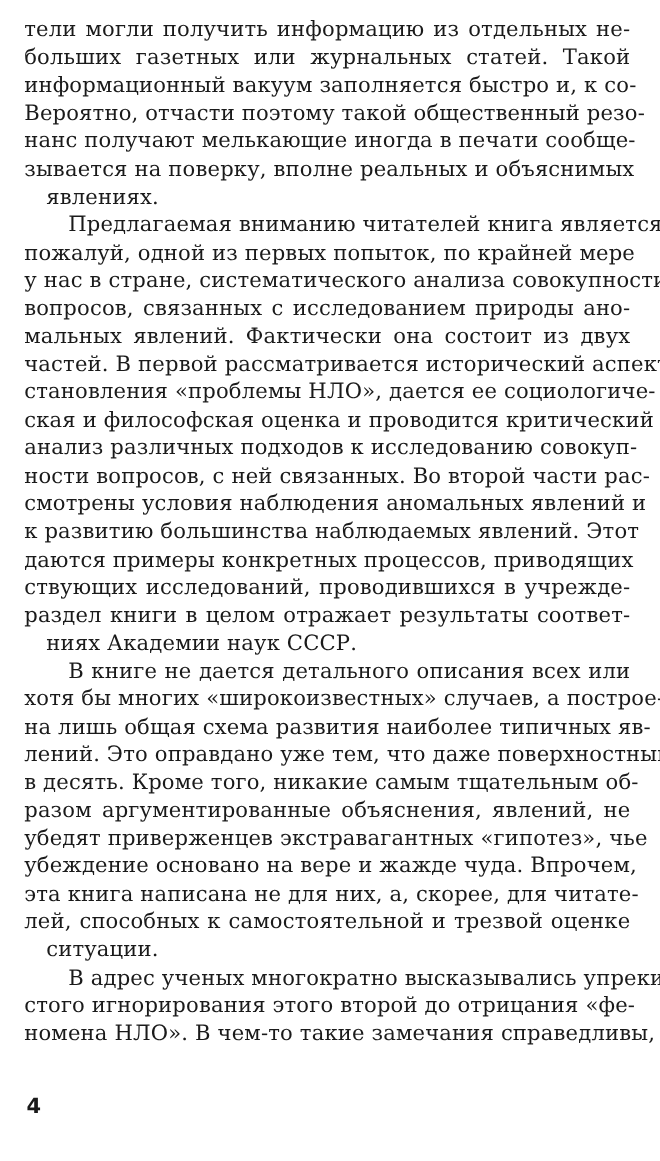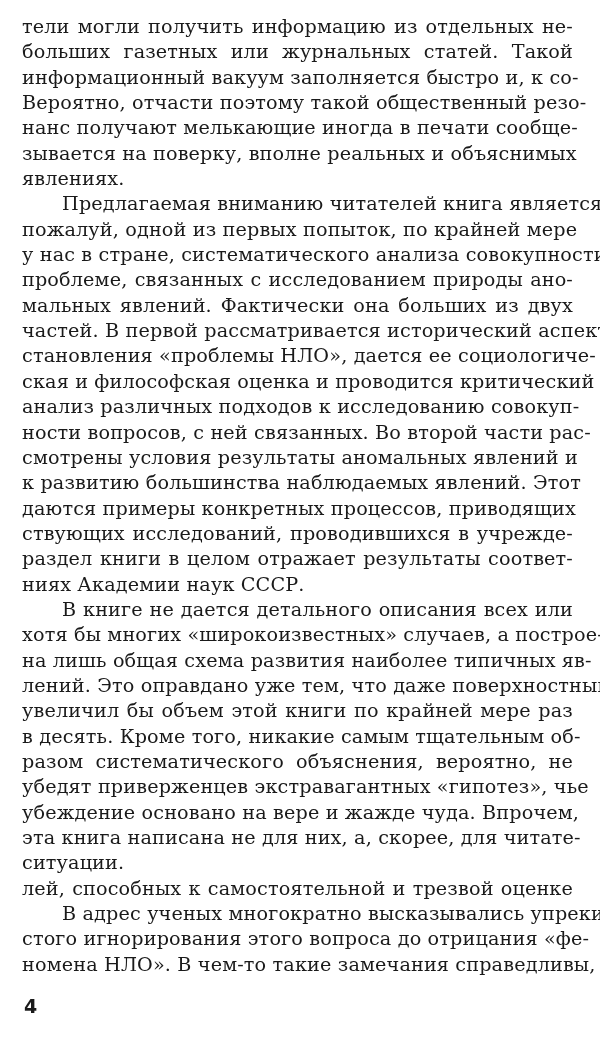--- a/index.html
+++ b/index.html
@@ -8,21 +8,21 @@
     position: absolute; left: 22px; top: 14px; width: 551px;
     font-family: "DejaVu Serif", "Liberation Serif", serif;
     font-size: 19.2px; line-height: 25.35px; color: #1a1a1a;
     letter-spacing: 0.15px;
   }
   .line {
     display: block; white-space: nowrap;
     text-align: justify; text-align-last: justify;
     height: 25.35px; overflow: visible;
   }
-  .line.last { text-align-last: left; }
+  .line.last { text-align-last: left; margin-left: 20px; }
   .line.indent { padding-left: 40px; }
   .folio {
     position: absolute; left: 24px; top: 995px;
     font-family: "DejaVu Sans", "Liberation Sans", sans-serif;
     font-weight: bold; font-size: 19px; color: #1a1a1a;
   }
 </style>
 </head>
 <body>
 
@@ -33,47 +33,46 @@
       <span class="line">информационный вакуум заполняется быстро и, к со-</span>
       <span class="line">Вероятно, отчасти поэтому такой общественный резо-</span>
       <span class="line">нанс получают мелькающие иногда в печати сообще-</span>
       <span class="line">зывается на поверку, вполне реальных и объяснимых</span>
       <span class="line last">явлениях.</span>
     </div>
     <div>
       <span class="line indent">Предлагаемая вниманию читателей книга является,</span>
       <span class="line">пожалуй, одной из первых попыток, по крайней мере</span>
       <span class="line">у нас в стране, систематического анализа совокупности</span>
-      <span class="line">проблеме, связанных с исследованием природы ано-</span>
-      <span class="line">мальных явлений. Фактически она больших из двух</span>
+      <span class="line">вопросов, связанных с исследованием природы ано-</span>
+      <span class="line">мальных явлений. Фактически она состоит из двух</span>
       <span class="line">частей. В первой рассматривается исторический аспект</span>
       <span class="line">становления «проблемы НЛО», дается ее социологиче-</span>
       <span class="line">ская и философская оценка и проводится критический</span>
       <span class="line">анализ различных подходов к исследованию совокуп-</span>
       <span class="line">ности вопросов, с ней связанных. Во второй части рас-</span>
-      <span class="line">смотрены условия результаты аномальных явлений и</span>
+      <span class="line">смотрены условия наблюдения аномальных явлений и</span>
       <span class="line">к развитию большинства наблюдаемых явлений. Этот</span>
       <span class="line">даются примеры конкретных процессов, приводящих</span>
       <span class="line">ствующих исследований, проводившихся в учрежде-</span>
       <span class="line">раздел книги в целом отражает результаты соответ-</span>
       <span class="line last">ниях Академии наук СССР.</span>
     </div>
     <div>
       <span class="line indent">В книге не дается детального описания всех или</span>
       <span class="line">хотя бы многих «широкоизвестных» случаев, а построе-</span>
       <span class="line">на лишь общая схема развития наиболее типичных яв-</span>
       <span class="line">лений. Это оправдано уже тем, что даже поверхностный</span>
-      <span class="line">увеличил бы объем этой книги по крайней мере раз</span>
       <span class="line">в десять. Кроме того, никакие самым тщательным об-</span>
-      <span class="line">разом систематического объяснения, вероятно, не</span>
+      <span class="line">разом аргументированные объяснения, явлений, не</span>
       <span class="line">убедят приверженцев экстравагантных «гипотез», чье</span>
       <span class="line">убеждение основано на вере и жажде чуда. Впрочем,</span>
       <span class="line">эта книга написана не для них, а, скорее, для читате-</span>
+      <span class="line">лей, способных к самостоятельной и трезвой оценке</span>
       <span class="line last">ситуации.</span>
-      <span class="line">лей, способных к самостоятельной и трезвой оценке</span>
     </div>
     <div>
       <span class="line indent">В адрес ученых многократно высказывались упреки</span>
-      <span class="line">стого игнорирования этого вопроса до отрицания «фе-</span>
+      <span class="line">стого игнорирования этого второй до отрицания «фе-</span>
       <span class="line">номена НЛО». В чем-то такие замечания справедливы,</span>
     </div>
   </div>
 <div class="folio">4</div>
 
 </body></html>

